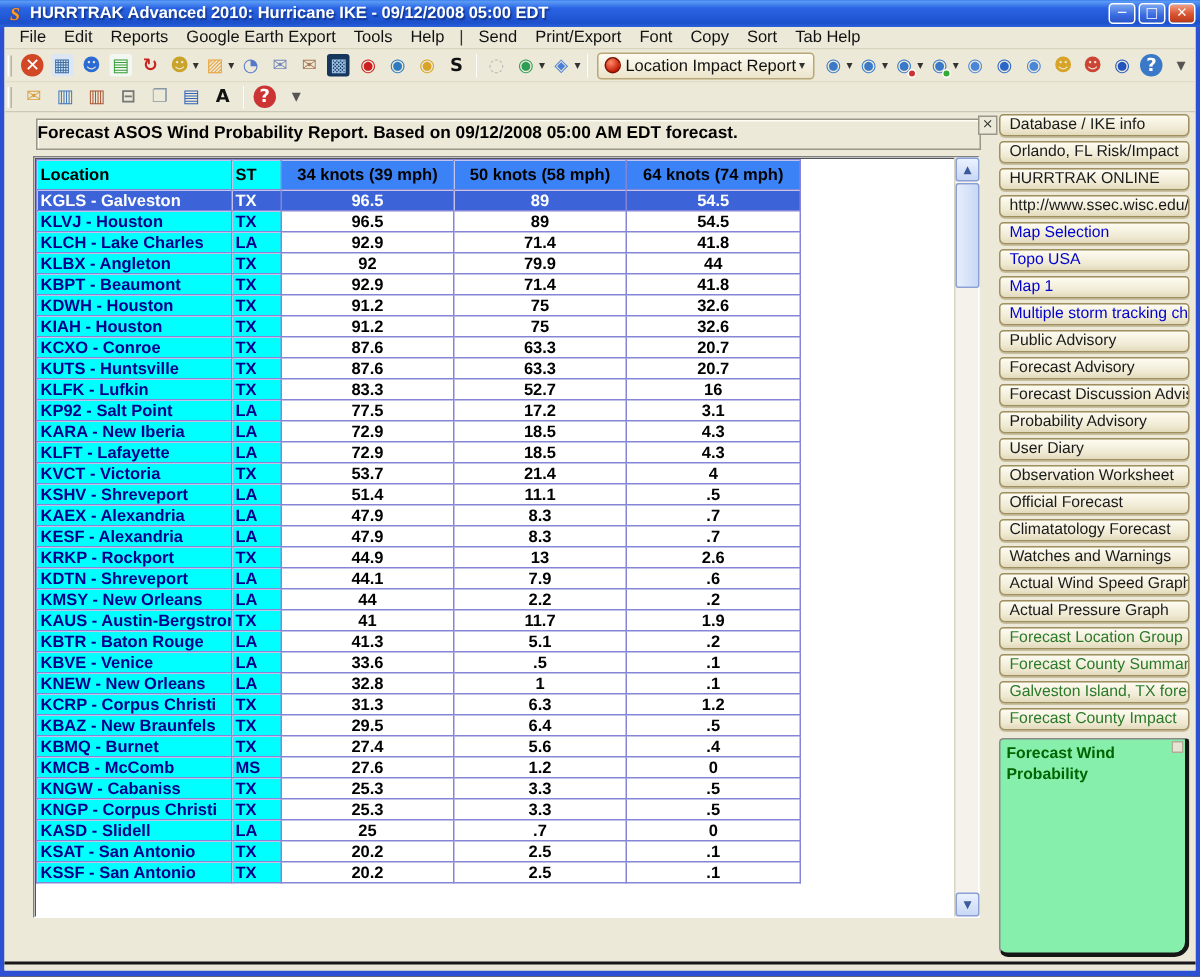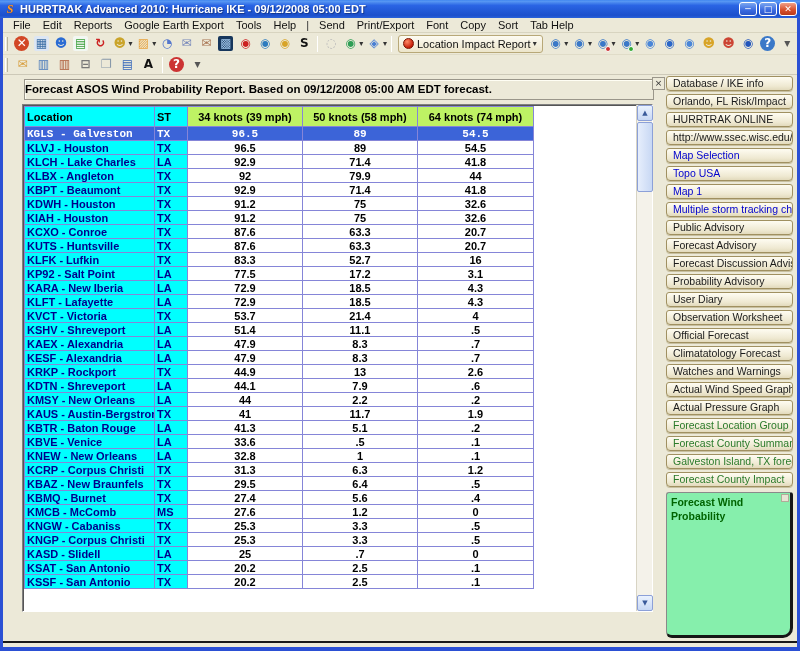--- a/index.html
+++ b/index.html
@@ -77,25 +77,25 @@
   }
 
   table.wind { border-collapse:collapse; table-layout:fixed; width:509px; margin:1px 0 0 1px; }
   table.wind col.c0 { width:130px; } table.wind col.c1 { width:33px; }
   table.wind col.c2 { width:115px; } table.wind col.c3 { width:115px; } table.wind col.c4 { width:116px; }
   table.wind th, table.wind td {
     border:1px solid #8585d8; font:bold 11px "Liberation Sans",sans-serif;
     height:14px; padding:0 2px; white-space:nowrap; overflow:hidden;
   }
   table.wind { border:1px solid #4444c4; }
-  table.wind th { height:20px; background:#bef264; color:#000; text-align:center; }
+  table.wind th { height:20px; background:#3b82f6; color:#000; text-align:center; }
   table.wind th.loc, table.wind th.st { background:#00ffff; text-align:left; }
   td.loc, td.st { background:#00ffff; color:#00008b; text-align:left; }
   td.num { background:#fff; color:#000; text-align:center; }
-  tr.sel td { background:#3c64d8 !important; color:#fff !important;font-family:Liberation Mono, monospace; }
+  tr.sel td { background:#3c64d8 !important; color:#fff !important; }
 
   
   .vscroll { position:absolute; right:0; top:0; bottom:0; width:16px; background:#f4f2ea; border-left:1px solid #d8d4c4; }
   .sbtn {
     position:absolute; left:0; width:16px; height:16px;
     background:linear-gradient(180deg,#eaf2fe,#c8d8f4); border:1px solid #8ca0d8; border-radius:2px;
     font:7px/14px "DejaVu Sans",sans-serif; color:#3a5a9a; text-align:center;
   }
   .sbtn.up { top:0; } .sbtn.down { bottom:0; }
   .sthumb {

